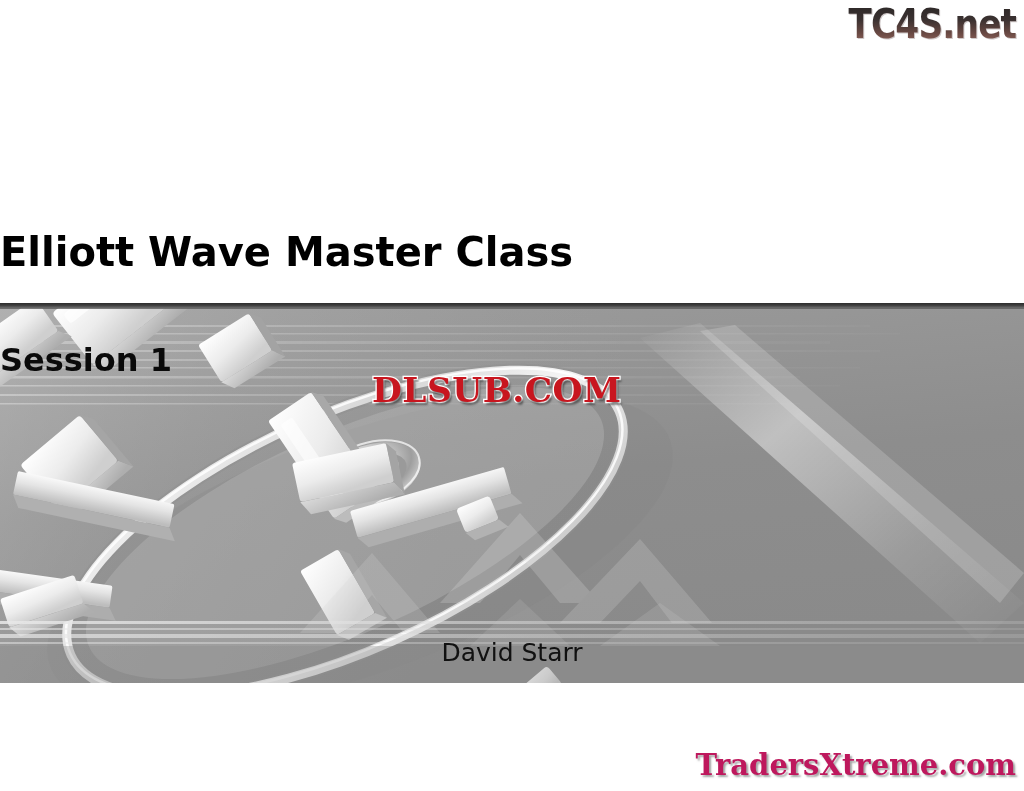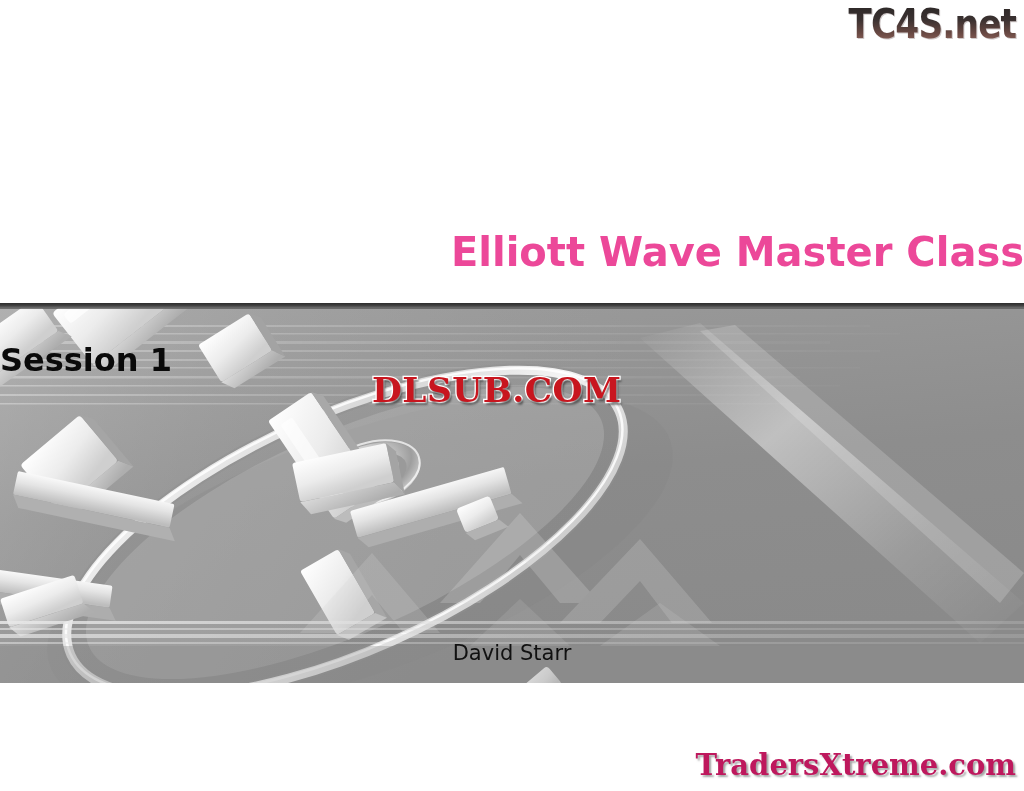--- a/index.html
+++ b/index.html
@@ -56,24 +56,24 @@
     transform-origin: right center;
     color: rgba(120,100,100,0.35);
     white-space: nowrap;
   }
 
   
   #title {
     position: absolute;
     left: 0; right: 0;
     top: 228px;
-    text-align: right;
+    text-align: left;
     font-size: 40px;
     font-weight: bold;
-    color: #ec4899;
+    color: #000000;
     letter-spacing: 0px;
     line-height: 48px;
   }
 
   
   #band {
     position: absolute;
     left: 0;
     top: 303px;
     width: 1024px;
@@ -127,21 +127,21 @@
     paint-order: stroke fill;
     text-shadow: 2px 3px 2px rgba(40,40,40,0.55);
   }
 
   
   #author {
     position: absolute;
     left: 0; right: 0;
     top: 641px;
     text-align: center;
-    font-size: 21px;
+    font-size: 25px;
     color: #111111;
     line-height: 24px;
   }
 
   
   #txtreme {
     position: absolute;
     right: 8px;
     bottom: 9px;
     font-family: "DejaVu Serif", "Liberation Serif", serif;

